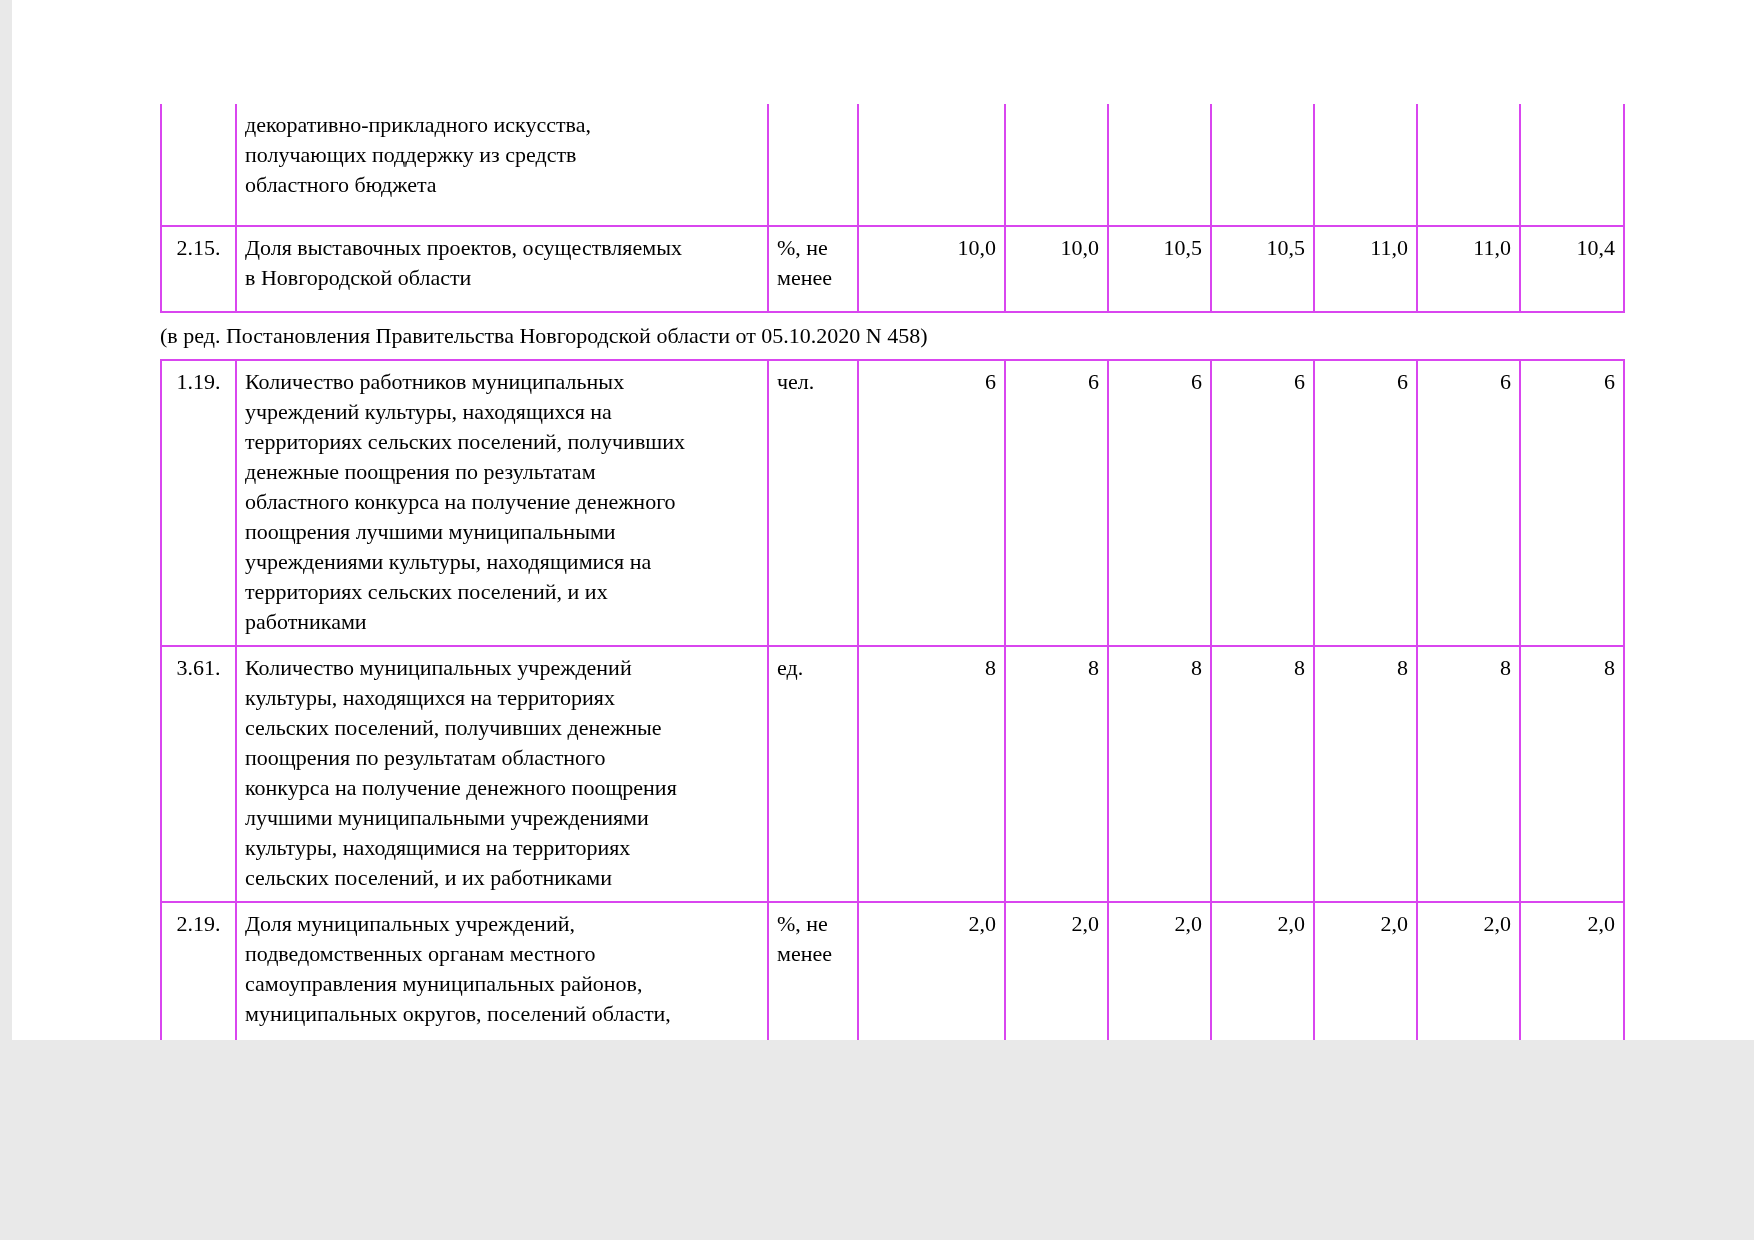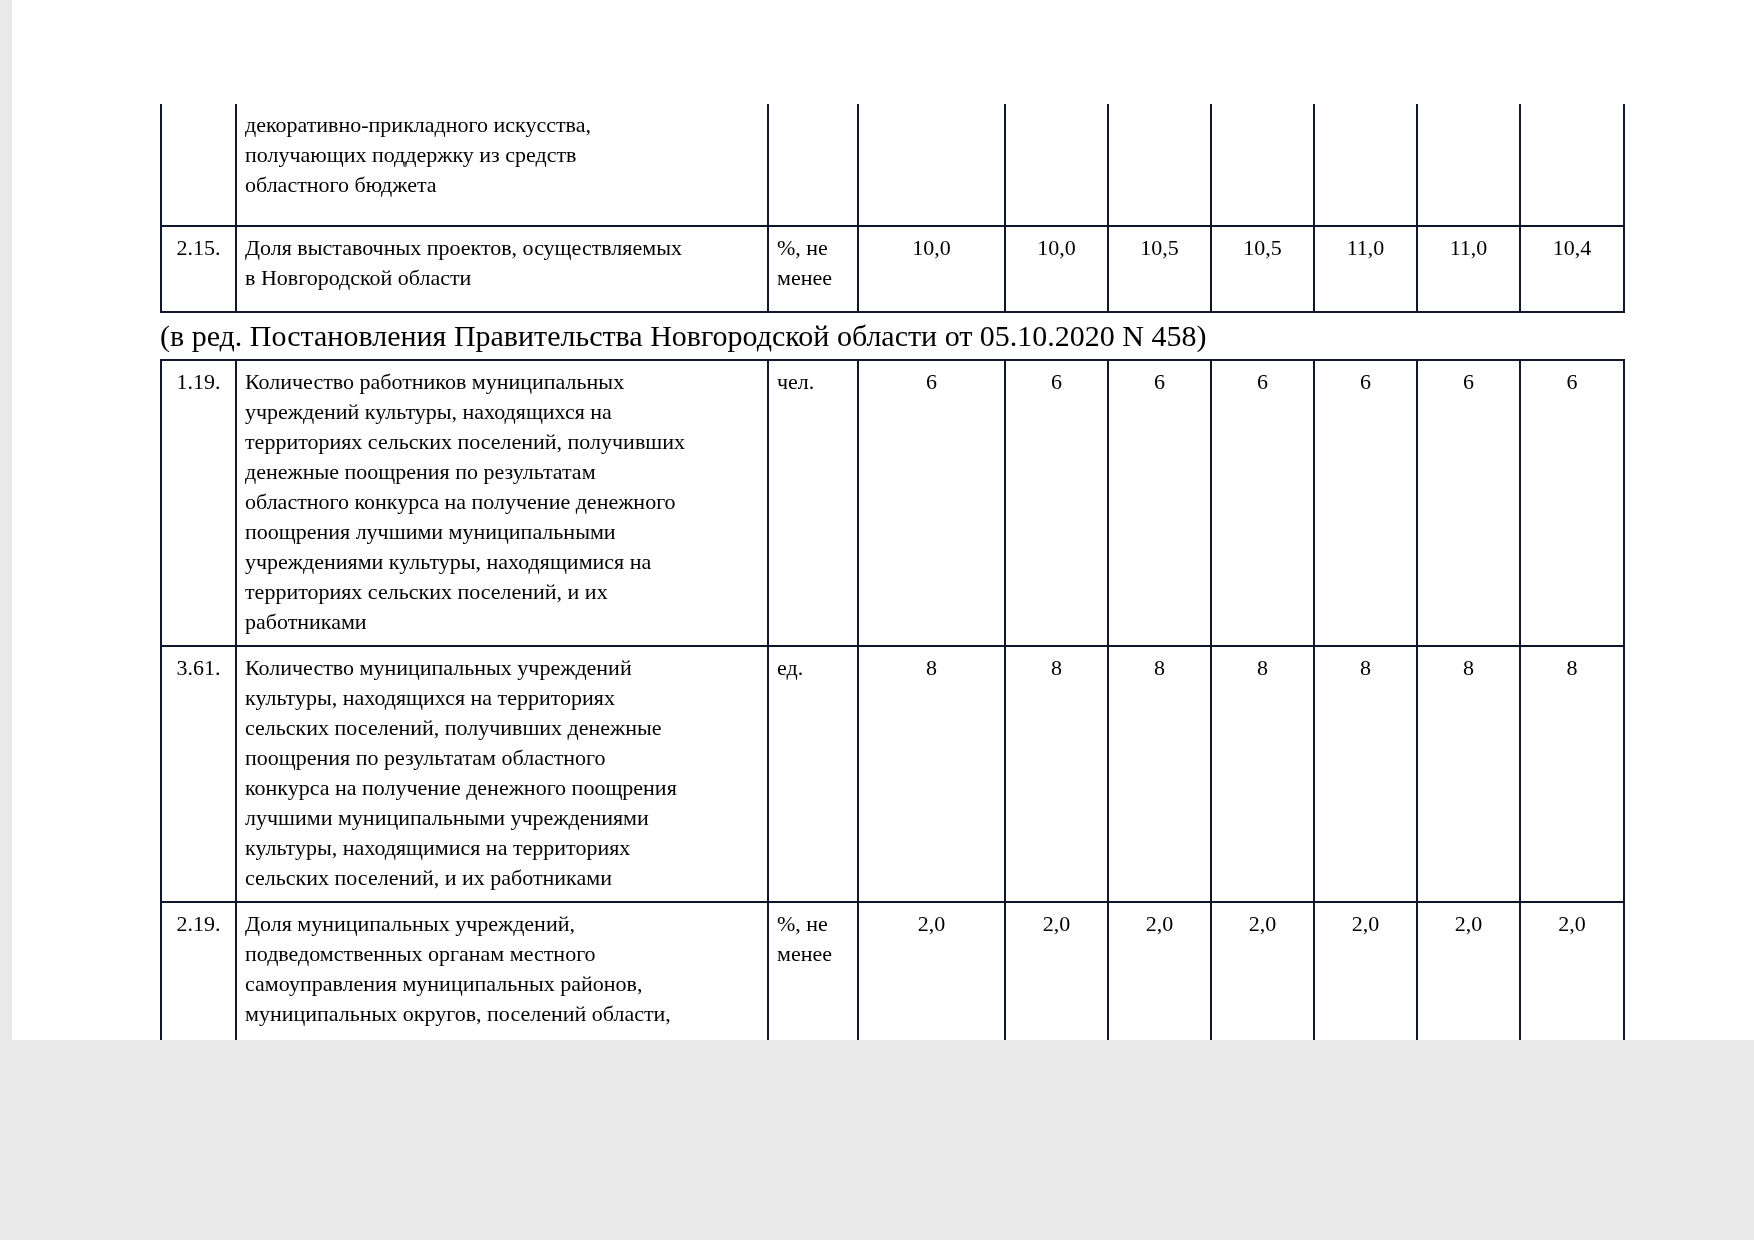--- a/index.html
+++ b/index.html
@@ -18,39 +18,39 @@
     left: 148px;
     top: 104px;
     width: 1463px;
   }
   table.grid {
     border-collapse: collapse;
     table-layout: fixed;
     width: 1463px;
   }
   table.grid td {
-    border: 2px solid #0f172a;
+    border: 2px solid #d946ef;
     vertical-align: top;
     padding: 6px 8px;
     font-size: 22px;
     line-height: 30px;
     white-space: pre-line;
     overflow: hidden;
     word-wrap: break-word;
   }
   
   table.grid.cut-top tr:first-child td { border-top: none; }
   td.num  { text-align: center; padding-left: 2px; padding-right: 2px; }
   td.unit { text-align: left; padding-left: 4px; padding-right: 4px; }
-  td.val  { text-align: center; }
+  td.val  { text-align: right; }
   .amendment {
     height: 46px;
     display: flex;
     align-items: center;
-    font-size: 30px;
+    font-size: 22px;
     line-height: 28px;
     white-space: nowrap;
     overflow: hidden;
   }
 </style>
 </head>
 <body>
 
 <div class="page">
   <div class="doc">

